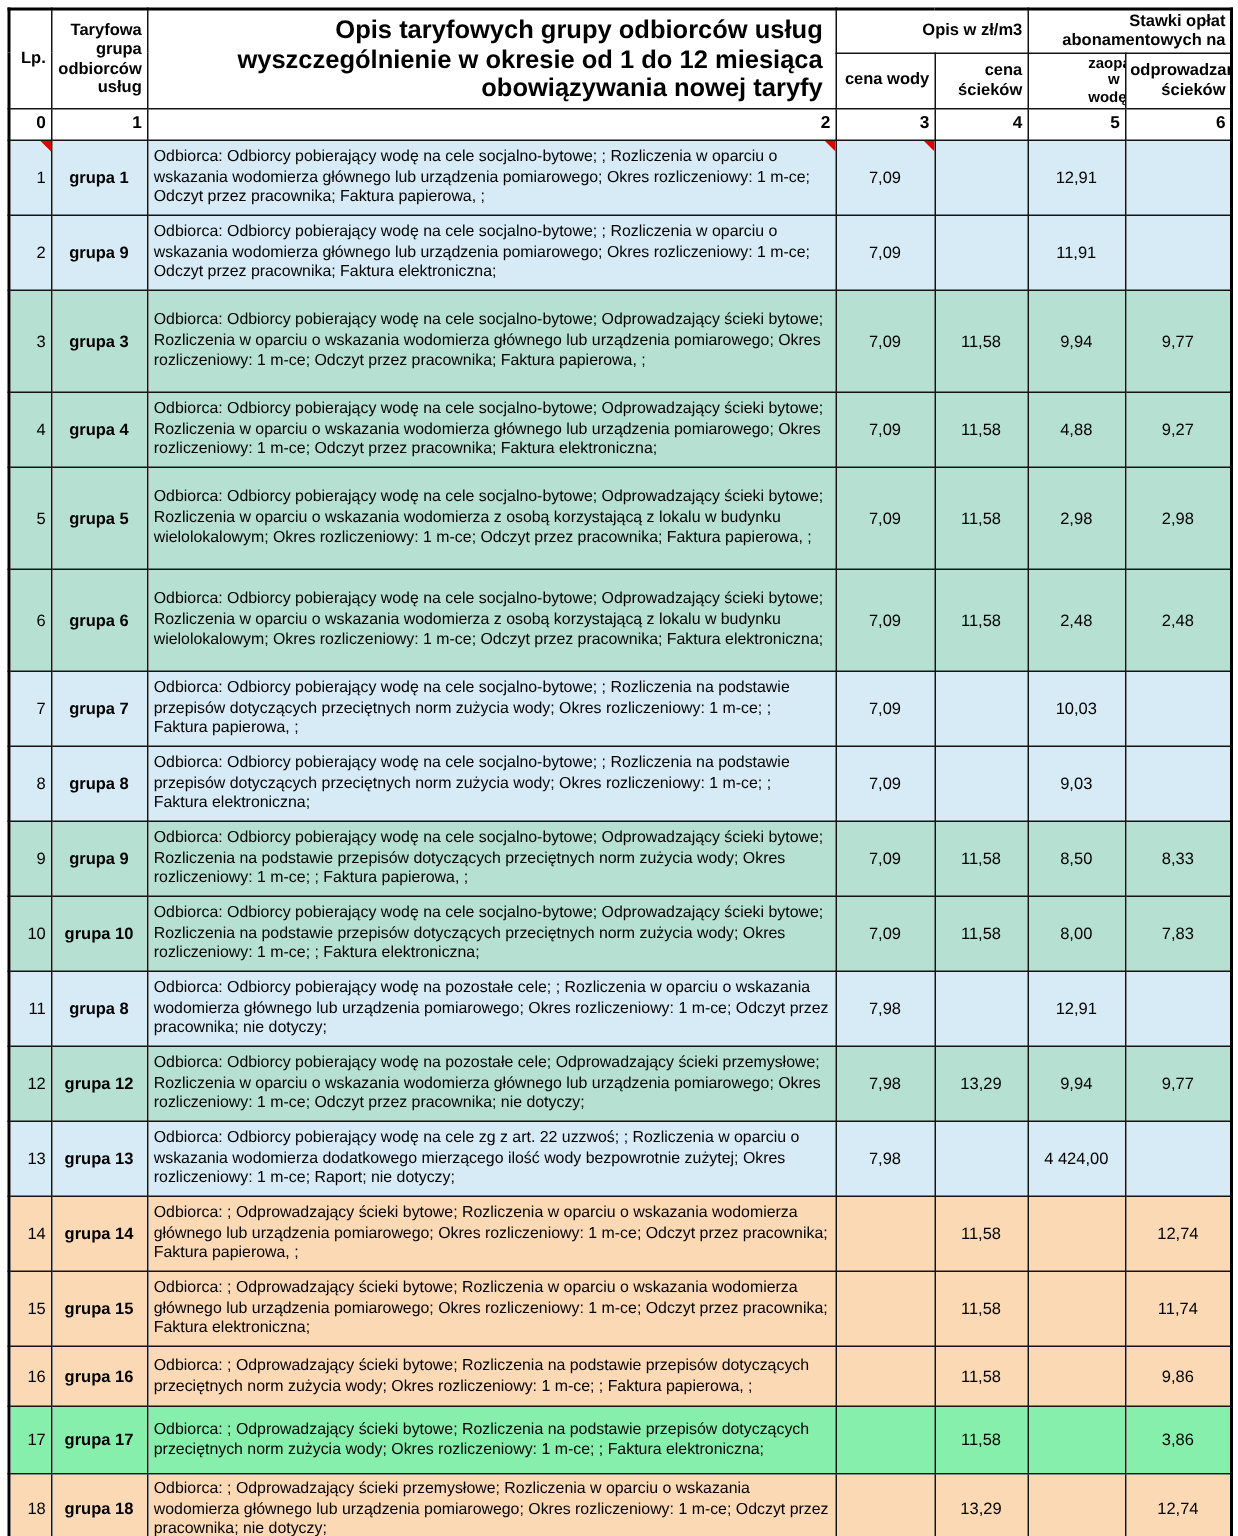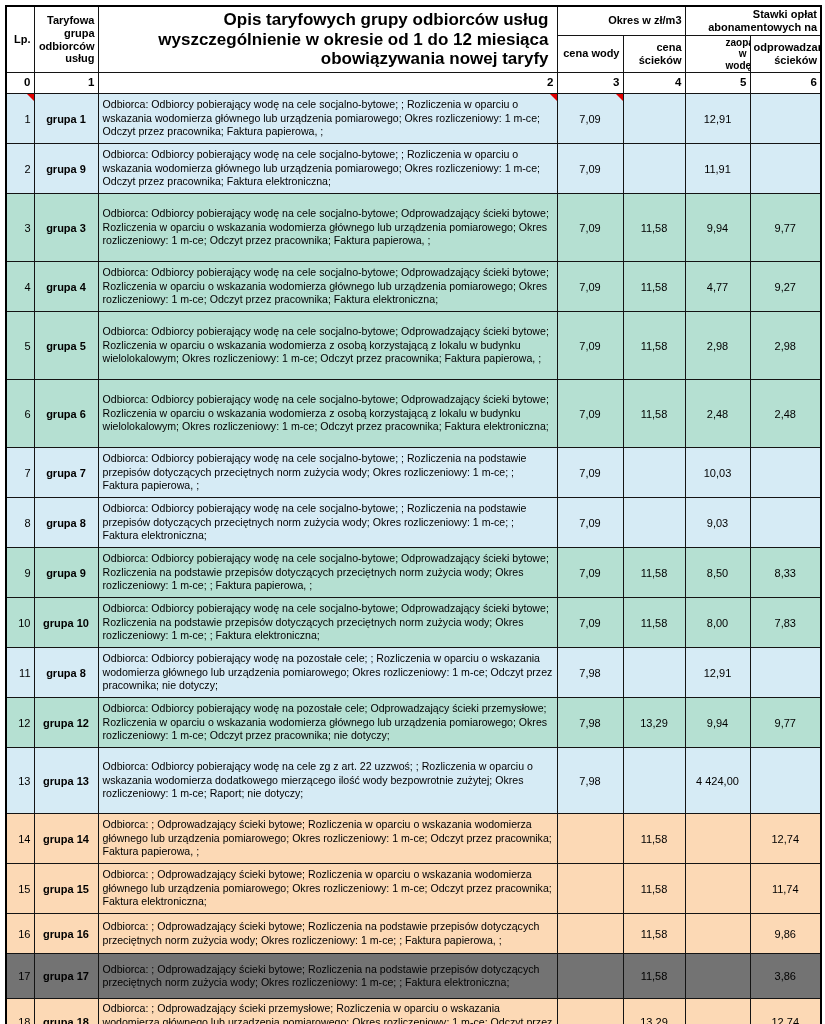--- a/index.html
+++ b/index.html
@@ -40,21 +40,21 @@
   tbody tr:nth-child(3)  td { height: 68px; }
   tbody tr:nth-child(4)  td { height: 50px; }
   tbody tr:nth-child(5)  td { height: 68px; }
   tbody tr:nth-child(6)  td { height: 68px; }
   tbody tr:nth-child(7)  td { height: 50px; }
   tbody tr:nth-child(8)  td { height: 50px; }
   tbody tr:nth-child(9)  td { height: 50px; }
   tbody tr:nth-child(10) td { height: 50px; }
   tbody tr:nth-child(11) td { height: 50px; }
   tbody tr:nth-child(12) td { height: 50px; }
-  tbody tr:nth-child(13) td { height: 66px; }
+  tbody tr:nth-child(13) td { height: 50px; }
   tbody tr:nth-child(14) td { height: 50px; }
   tbody tr:nth-child(15) td { height: 50px; }
   tbody tr:nth-child(16) td { height: 40px; }
   tbody tr:nth-child(17) td { height: 45px; }
   tbody tr:nth-child(18) td { height: 48px; }
 
   .comment-marker {
     position: absolute; top: 0; right: 0; width: 0; height: 0;
     border-top: 7px solid #e00000; border-left: 7px solid transparent;
   }
@@ -71,21 +71,21 @@
       <col class="w-c3">
         <col class="w-c4">
         <col class="w-c5">
         <col class="w-c6">
     </colgroup>
     <thead>
       <tr>
         <th rowspan="2" class="h-main">Lp.</th>
         <th rowspan="2" class="h-main">Taryfowa grupa odbiorców usług</th>
         <th rowspan="2" class="h-desc">Opis taryfowych grupy odbiorców usług wyszczególnienie w okresie od 1 do 12 miesiąca obowiązywania nowej taryfy</th>
-        <th colspan="2" class="h-main h-top">Okres w zł/m3</th>
+        <th colspan="2" class="h-main h-top">Opis w zł/m3</th>
         <th colspan="2" class="h-main h-top">Stawki opłat abonamentowych na</th>
       </tr>
       <tr>
         <th class="h-sub">cena wody</th>
         <th class="h-sub">cena ścieków</th>
         <th class="h-sub h-sub-sm">zaopatrzenie w wodę</th>
         <th class="h-sub h-sub-xs">odprowadzanie ścieków</th>
       </tr>
       <tr class="index-row">
         <th>0</th>
@@ -124,21 +124,21 @@
     <td class="c-num"><span>11,58</span></td>
     <td class="c-num"><span>9,94</span></td>
     <td class="c-num"><span>9,77</span></td>
   </tr>
         <tr style="background-color: rgb(181, 224, 210);">
     <td class="c-lp"><span>4</span></td>
     <td class="c-group"><span>grupa 4</span></td>
     <td class="c-desc"><span>Odbiorca: Odbiorcy pobierający wodę na cele socjalno-bytowe; Odprowadzający ścieki bytowe; Rozliczenia w oparciu o wskazania wodomierza głównego lub urządzenia pomiarowego; Okres rozliczeniowy: 1 m-ce; Odczyt przez pracownika; Faktura elektroniczna;</span></td>
     <td class="c-num"><span>7,09</span></td>
     <td class="c-num"><span>11,58</span></td>
-    <td class="c-num"><span>4,77</span></td>
+    <td class="c-num"><span>4,88</span></td>
     <td class="c-num"><span>9,27</span></td>
   </tr>
         <tr style="background-color: rgb(181, 224, 210);">
     <td class="c-lp"><span>5</span></td>
     <td class="c-group"><span>grupa 5</span></td>
     <td class="c-desc"><span>Odbiorca: Odbiorcy pobierający wodę na cele socjalno-bytowe; Odprowadzający ścieki bytowe; Rozliczenia w oparciu o wskazania wodomierza z osobą korzystającą z lokalu w budynku wielolokalowym; Okres rozliczeniowy: 1 m-ce; Odczyt przez pracownika; Faktura papierowa, ;</span></td>
     <td class="c-num"><span>7,09</span></td>
     <td class="c-num"><span>11,58</span></td>
     <td class="c-num"><span>2,98</span></td>
     <td class="c-num"><span>2,98</span></td>
@@ -235,21 +235,21 @@
   </tr>
         <tr style="background-color: rgb(252, 217, 181);">
     <td class="c-lp"><span>16</span></td>
     <td class="c-group"><span>grupa 16</span></td>
     <td class="c-desc"><span>Odbiorca: ; Odprowadzający ścieki bytowe; Rozliczenia na podstawie przepisów dotyczących przeciętnych norm zużycia wody; Okres rozliczeniowy: 1 m-ce; ; Faktura papierowa, ;</span></td>
     <td class="c-num"><span></span></td>
     <td class="c-num"><span>11,58</span></td>
     <td class="c-num"><span></span></td>
     <td class="c-num"><span>9,86</span></td>
   </tr>
-        <tr style="background-color: #737373;">
+        <tr style="background-color: #86efac;">
     <td class="c-lp"><span>17</span></td>
     <td class="c-group"><span>grupa 17</span></td>
     <td class="c-desc"><span>Odbiorca: ; Odprowadzający ścieki bytowe; Rozliczenia na podstawie przepisów dotyczących przeciętnych norm zużycia wody; Okres rozliczeniowy: 1 m-ce; ; Faktura elektroniczna;</span></td>
     <td class="c-num"><span></span></td>
     <td class="c-num"><span>11,58</span></td>
     <td class="c-num"><span></span></td>
     <td class="c-num"><span>3,86</span></td>
   </tr>
         <tr style="background-color: rgb(252, 217, 181);">
     <td class="c-lp"><span>18</span></td>

